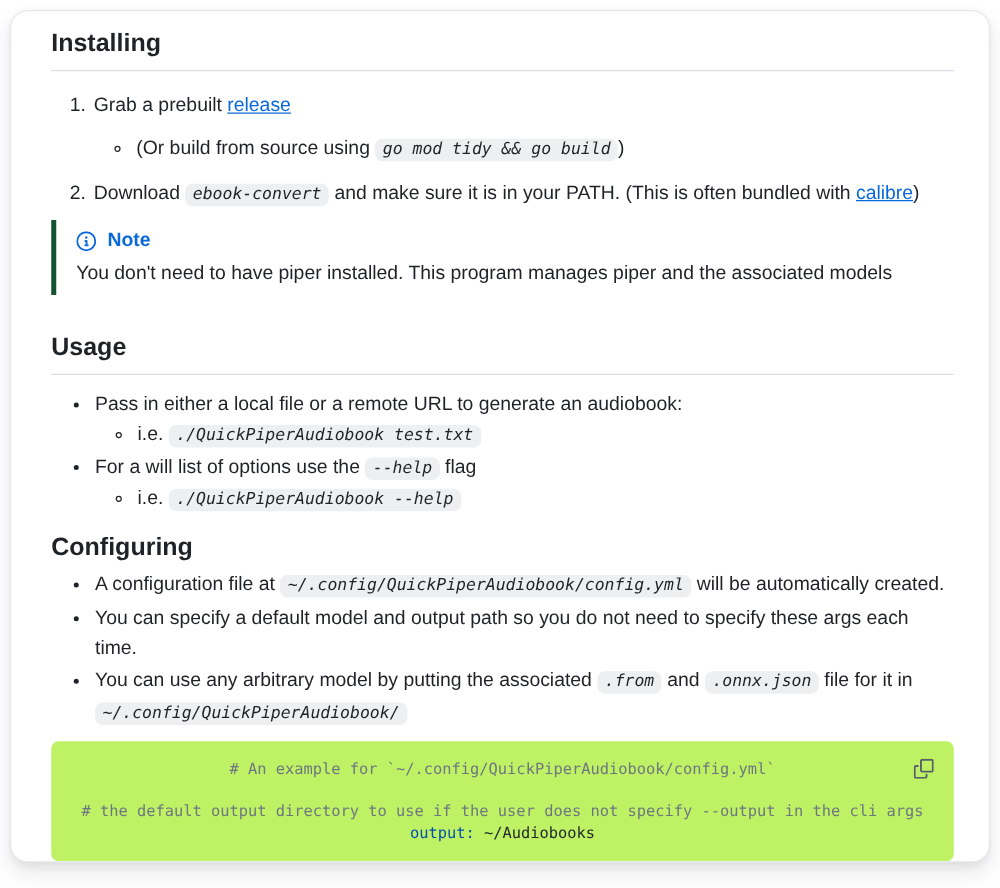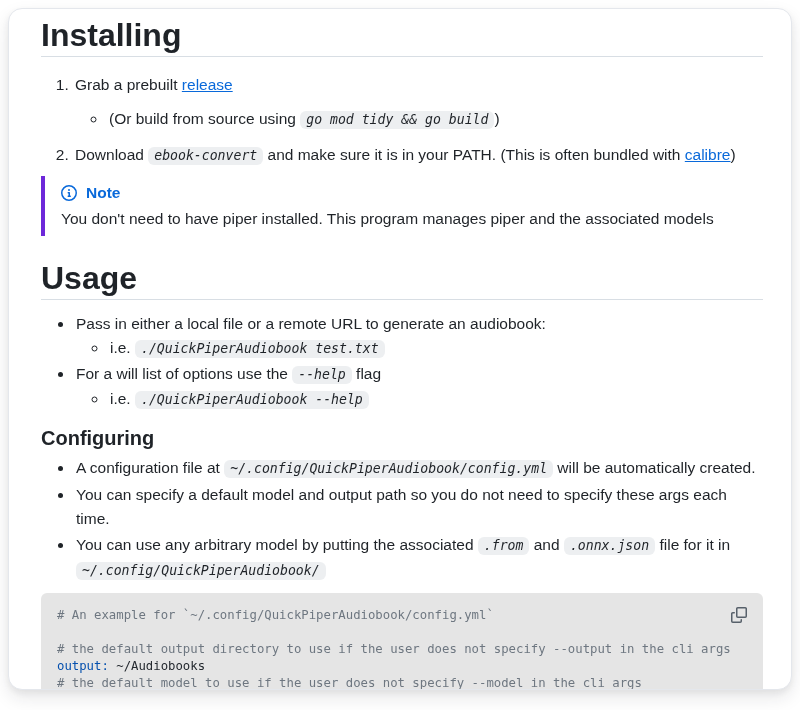--- a/index.html
+++ b/index.html
@@ -18,21 +18,21 @@
     background: #ffffff;
     border: 1px solid #e4e7ec;
     border-radius: 14px;
     box-shadow: 0 3px 6px rgba(27,31,36,0.06), 0 8px 18px rgba(27,31,36,0.10);
     padding: 12px 28px 16px 32px;
     font-size: 15.5px;
     line-height: 24px;
     overflow: hidden;
   }
   h2 {
-    font-size: 32px; font-weight: 600;
+    font-size: 20px; font-weight: 600;
     line-height: 28px;
     margin: 0 0 16px 0;
     padding-bottom: 7px;
     border-bottom: 1px solid #d8dee4;
   }
   h2.h2-usage { margin-top: 28px; margin-bottom: 12px; }
   h3 {
     font-size: 20px; font-weight: 600;
     line-height: 24px;
     margin: 14px 0 6px 0;
@@ -63,36 +63,37 @@
     font-size: 85%;
     background: rgba(175,184,193,0.22);
     padding: 1px 6px 2px 6px;
     border-radius: 6px;
     white-space: nowrap;
     font-style: italic;
   }
   .note {
     margin: 8px 0 0 0;
     padding: 5px 16px;
-    border-left: 4px solid #6d28d9;
+    border-left: 4px solid #14532d;
   }
   .note-title {
     display: flex; align-items: center; gap: 9px;
     color: #0969da; font-weight: 600;
     line-height: 24px;
     margin-bottom: 2px;
   }
   .note-title svg { flex: 0 0 auto; }
   .note-body { margin: 0; line-height: 24px; }
   .codeblock {
     position: relative;
     margin-top: 10px;
-    background: #e5e5e5;
+    background: #bef264;
     border-radius: 6px;
     padding: 14px 16px;
+    text-align: center;
   }
   .code-lines {
     font-family: "DejaVu Sans Mono", "Liberation Mono", monospace;
     font-size: 12.3px;
     line-height: 17px;
     color: #1f2328;
   }
   .code-line { white-space: pre; min-height: 17px; }
   .tok-comment { color: #6e7781; }
   .tok-key { color: #0550ae; }
@@ -180,18 +181,17 @@
       <svg width="16" height="16" viewBox="0 0 16 16" fill="currentColor" aria-hidden="true">
         <path d="M0 6.75C0 5.784.784 5 1.75 5h1.5a.75.75 0 0 1 0 1.5h-1.5a.25.25 0 0 0-.25.25v7.5c0 .138.112.25.25.25h7.5a.25.25 0 0 0 .25-.25v-1.5a.75.75 0 0 1 1.5 0v1.5A1.75 1.75 0 0 1 9.25 16h-7.5A1.75 1.75 0 0 1 0 14.25Z"></path>
         <path d="M5 1.75C5 .784 5.784 0 6.75 0h7.5C15.216 0 16 .784 16 1.75v7.5A1.75 1.75 0 0 1 14.25 11h-7.5A1.75 1.75 0 0 1 5 9.25Zm1.75-.25a.25.25 0 0 0-.25.25v7.5c0 .138.112.25.25.25h7.5a.25.25 0 0 0 .25-.25v-7.5a.25.25 0 0 0-.25-.25Z"></path>
       </svg>
     </button>
     <div class="code-lines">
       <div class="code-line"><span class="tok-comment"># An example for `~/.config/QuickPiperAudiobook/config.yml`</span></div>
       <div class="code-line"></div>
       <div class="code-line"><span class="tok-comment"># the default output directory to use if the user does not specify --output in the cli args</span></div>
       <div class="code-line"><span class="tok-key">output:</span><span class="tok-plain"> ~/Audiobooks</span></div>
-      <div class="code-line"><span class="tok-comment"># the default model to use if the user does not specify --model in the cli args</span></div>
 
     </div>
   </div>
 
 </div>
 
 </body></html>

